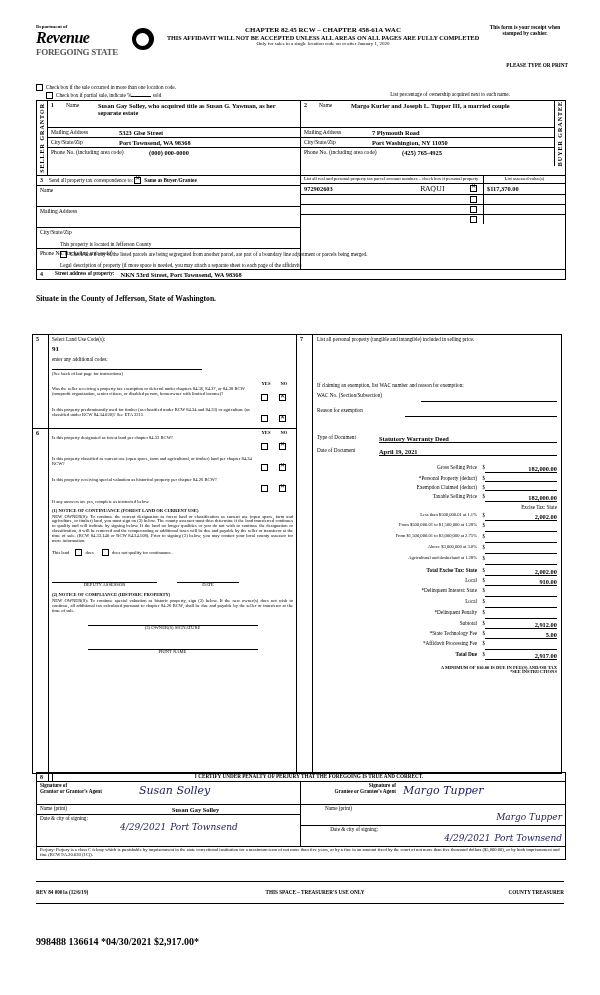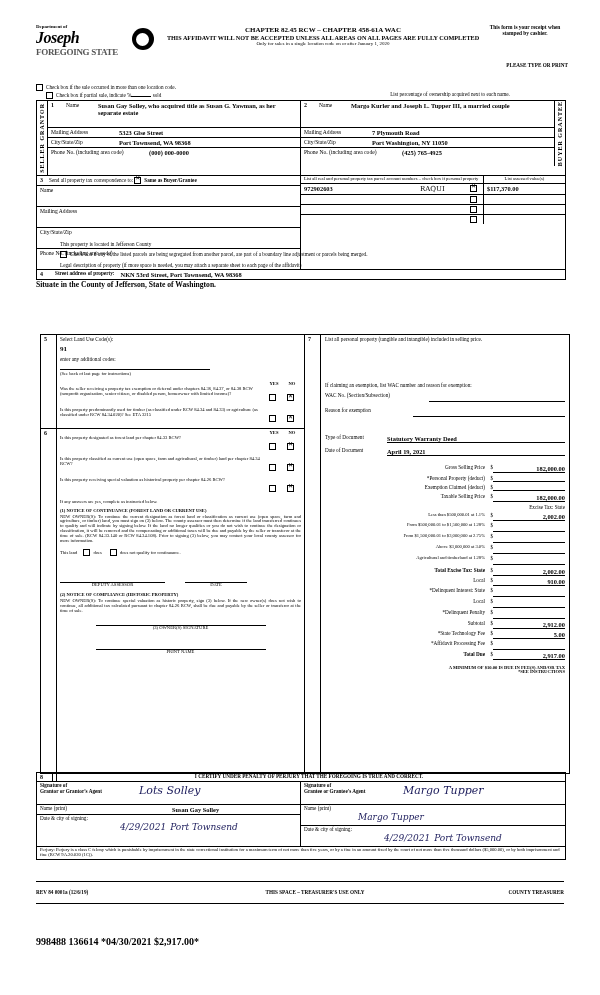--- a/index.html
+++ b/index.html
@@ -42,21 +42,21 @@
   .treasline{font-size:10px;font-weight:bold;font-family:"Liberation Serif",serif;}
 </style>
 </head>
 <body>
 
 <div class="page">
   <div class="sheet">
 
     <div class="logo">
       <div class="dept">Department of</div>
-      <div class="rev">Joseph</div>
+      <div class="rev">Revenue</div>
       <div class="wash">FOREGOING STATE</div>
       <div class="swoosh"></div>
     </div>
 
     <div class="hdr">
       <div class="sub">CHAPTER 82.45 RCW – CHAPTER 458-61A WAC</div>
       <div class="warn">THIS AFFIDAVIT WILL NOT BE ACCEPTED UNLESS ALL AREAS ON ALL PAGES ARE FULLY COMPLETED</div>
       <div class="note">Only for sales in a single location code on or after January 1, 2020</div>
     </div>
     <div class="stamp">This form is your receipt when stamped by cashier.</div>
@@ -198,24 +198,24 @@
               <span class="val" style="margin-left:6px;">NKN 53rd Street, Port Townsend, WA 98368</span>
             </div>
         </div>
       </div>
     </div>
 
     <div style="position:absolute;left:8px;top:224px;width:528px;">
       <div class="tiny" style="margin-left:24px;">This property is located in Jefferson County</div>
       <div class="tiny" style="margin-left:24px;margin-top:3px;"><span class="chk"></span><span>Check box if any of the listed parcels are being segregated from another parcel, are part of a boundary line adjustment or parcels being merged.</span></div>
       <div class="tiny" style="margin-left:24px;margin-top:5px;">Legal description of property (if more space is needed, you may attach a separate sheet to each page of the affidavit)</div>
-      <div style="font-size:7.6px;font-weight:bold;margin-top:12px;">Situate in the County of Jefferson, State of Washington.</div>
-    </div>
-
-    <div style="position:absolute;left:12px;top:316px;width:528px;height:438px;border:1px solid #000;">
+      <div style="font-size:7.6px;font-weight:bold;margin-top:26px;">Situate in the County of Jefferson, State of Washington.</div>
+    </div>
+
+    <div style="position:absolute;left:4px;top:316px;width:528px;height:438px;border:1px solid #000;">
       <div class="row" style="height:100%;">
 
         <div style="width:263px;border-right:1px solid #000;height:100%;">
 
           <div class="row" style="border-bottom:1px solid #000;">
             <div style="width:9px;border-right:1px solid #000;" class="cell sect-num">5</div>
             <div style="flex:1;padding:2px 3px;">
               <div class="tiny">Select Land Use Code(s):</div>
               <div style="font-size:7px;font-weight:bold;margin-top:2px;">91</div>
               <div class="tiny" style="margin-top:4px;">enter any additional codes:</div>
@@ -420,34 +420,34 @@
       <div class="row" style="border-bottom:1px solid #000;">
         <div style="width:9px;border-right:1px solid #000;" class="cell sect-num">8</div>
         <div style="flex:1;" class="cell tiny b c">I CERTIFY UNDER PENALTY OF PERJURY THAT THE FOREGOING IS TRUE AND CORRECT.</div>
       </div>
       <div class="row">
 
         <div style="width:263px;border-right:1px solid #000;">
           <div class="row" style="border-bottom:1px solid #000;min-height:22px;">
             <div style="width:92px;" class="cell tiny b">Signature of<br>Grantor or Grantor's Agent</div>
             <div style="flex:1;position:relative;">
-              <div class="script" style="position:absolute;left:4px;top:2px;">Lots Solley</div>
+              <div class="script" style="position:absolute;left:4px;top:2px;">Susan Solley</div>
             </div>
           </div>
           <div class="row" style="border-bottom:1px solid #000;">
             <div style="width:48px;" class="cell tiny">Name (print)</div>
             <div style="flex:1;" class="cell val c">Susan Gay Solley</div>
           </div>
           <div class="row" style="min-height:16px;">
             <div style="width:74px;" class="cell tiny">Date &amp; city of signing:</div>
             <div style="flex:1;" class="cell"><span class="script2">4/29/2021</span> <span class="script2">Port Townsend</span></div>
           </div>
         </div>
 
-        <div style="width:264px;">
+        <div style="width:264px;text-align:right;">
           <div class="row" style="border-bottom:1px solid #000;min-height:22px;">
             <div style="width:92px;" class="cell tiny b">Signature of<br>Grantee or Grantee's Agent</div>
             <div style="flex:1;position:relative;">
               <div class="script" style="position:absolute;left:4px;top:2px;">Margo Tupper</div>
             </div>
           </div>
           <div class="row" style="border-bottom:1px solid #000;">
             <div style="width:48px;" class="cell tiny">Name (print)</div>
             <div style="flex:1;" class="cell"><span class="script2">Margo Tupper</span></div>
           </div>

